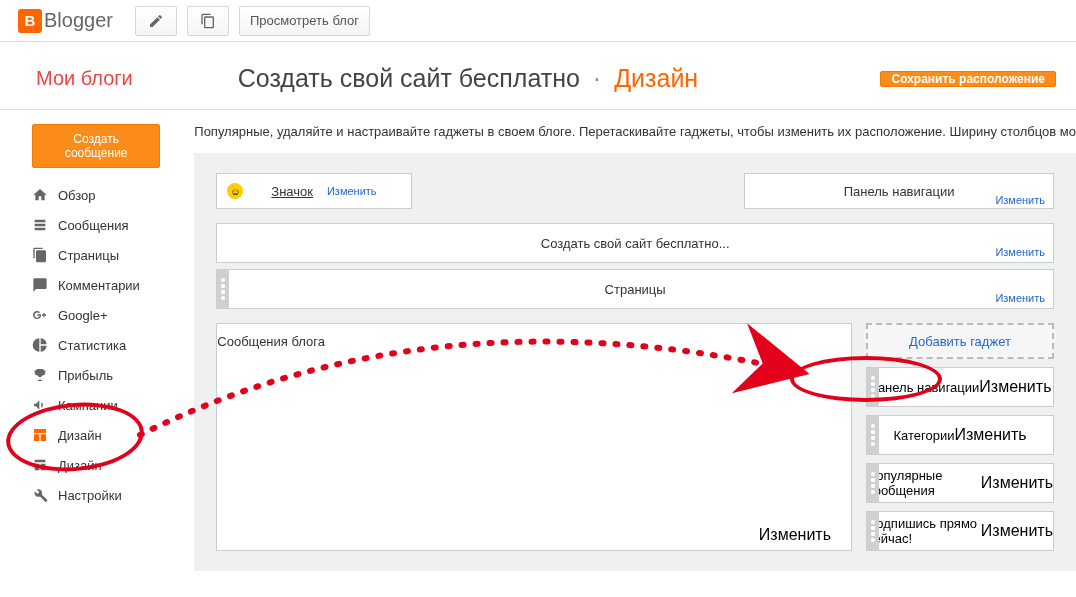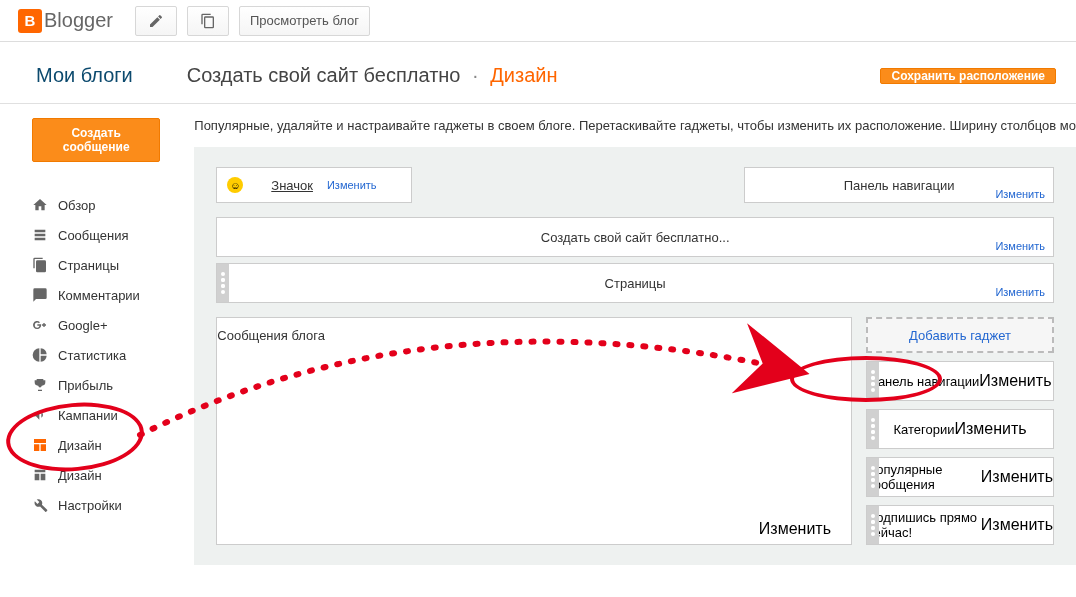--- a/index.html
+++ b/index.html
@@ -9,33 +9,33 @@
 .header { height:42px; background:#fff; border-bottom:1px solid #ddd; display:flex; align-items:center; padding:0 18px; gap:10px; }
 .logo { display:flex; align-items:center; gap:2px; margin-right:12px; }
 .logo-mark { width:24px; height:24px; background:#f60; border-radius:3px; display:inline-flex; align-items:center; justify-content:center; color:#fff; font-weight:700; font-size:15px; }
 .logo-text { font-size:20px; font-weight:400; color:#666; }
 .hdr-btn { height:30px; border:1px solid #d7d7d7; background:linear-gradient(#fff,#f5f5f5); border-radius:2px; display:inline-flex; align-items:center; justify-content:center; padding:0 10px; cursor:pointer; color:#555; font-size:13px; }
 .hdr-icon-btn { width:42px; }
 .hdr-btn svg { width:16px; height:16px; fill:#666; }
 
 
 .title-row { display:flex; align-items:center; padding:22px 20px 10px 36px; }
-.my-blogs { color:#0c4a6e; font-size:20px; font-weight:400; margin-right:54px; }
-.bc { font-size:20px; color:#444; }
+.my-blogs { color:#ef4444; font-size:20px; font-weight:400; margin-right:105px; }
+.bc { font-size:25px; color:#444; }
 .bc-sep { color:#888; margin:0 6px; }
 .bc-current { color:#f60; }
 .spacer { flex:1; }
 .save-btn { background:#fb8c1a; border:1px solid #f17a00; color:#fff; font-weight:700; font-size:12px; padding:0 10px; border-radius:2px; cursor:pointer; }
 
 .divider { height:1px; background:#e0e0e0; margin:6px 0 0 0; }
 
 
 .body { display:flex; }
 .sidebar { width:172px; padding:14px 0 0 32px; }
-.create-btn { background:#fb8c1a; border:1px solid #f17a00; color:#fff; font-weight:700; font-size:12px; padding:7px 10px; border-radius:2px; cursor:pointer; margin-bottom:28px; display:inline-block; }
+.create-btn { background:#fb8c1a; border:1px solid #f17a00; color:#fff; font-weight:400; font-size:12px; padding:7px 10px; border-radius:2px; cursor:pointer; margin-bottom:12px; display:inline-block; }
 .snav { list-style:none; }
 .snav li { display:flex; align-items:center; gap:10px; height:30px; color:#333; font-size:13px; cursor:pointer; }
 .snav li.active { color:#333; font-weight:400; }
 .snav li svg { width:16px; height:16px; fill:#666; flex-shrink:0; }
 .snav li.active svg { fill:#f60; }
 .snav li.active span { color:#333; }
 
 
 .main { flex:1; padding:14px 0 0 34px; }
 .intro { font-size:13px; color:#333; margin-bottom:14px; white-space:nowrap; overflow:hidden; }

